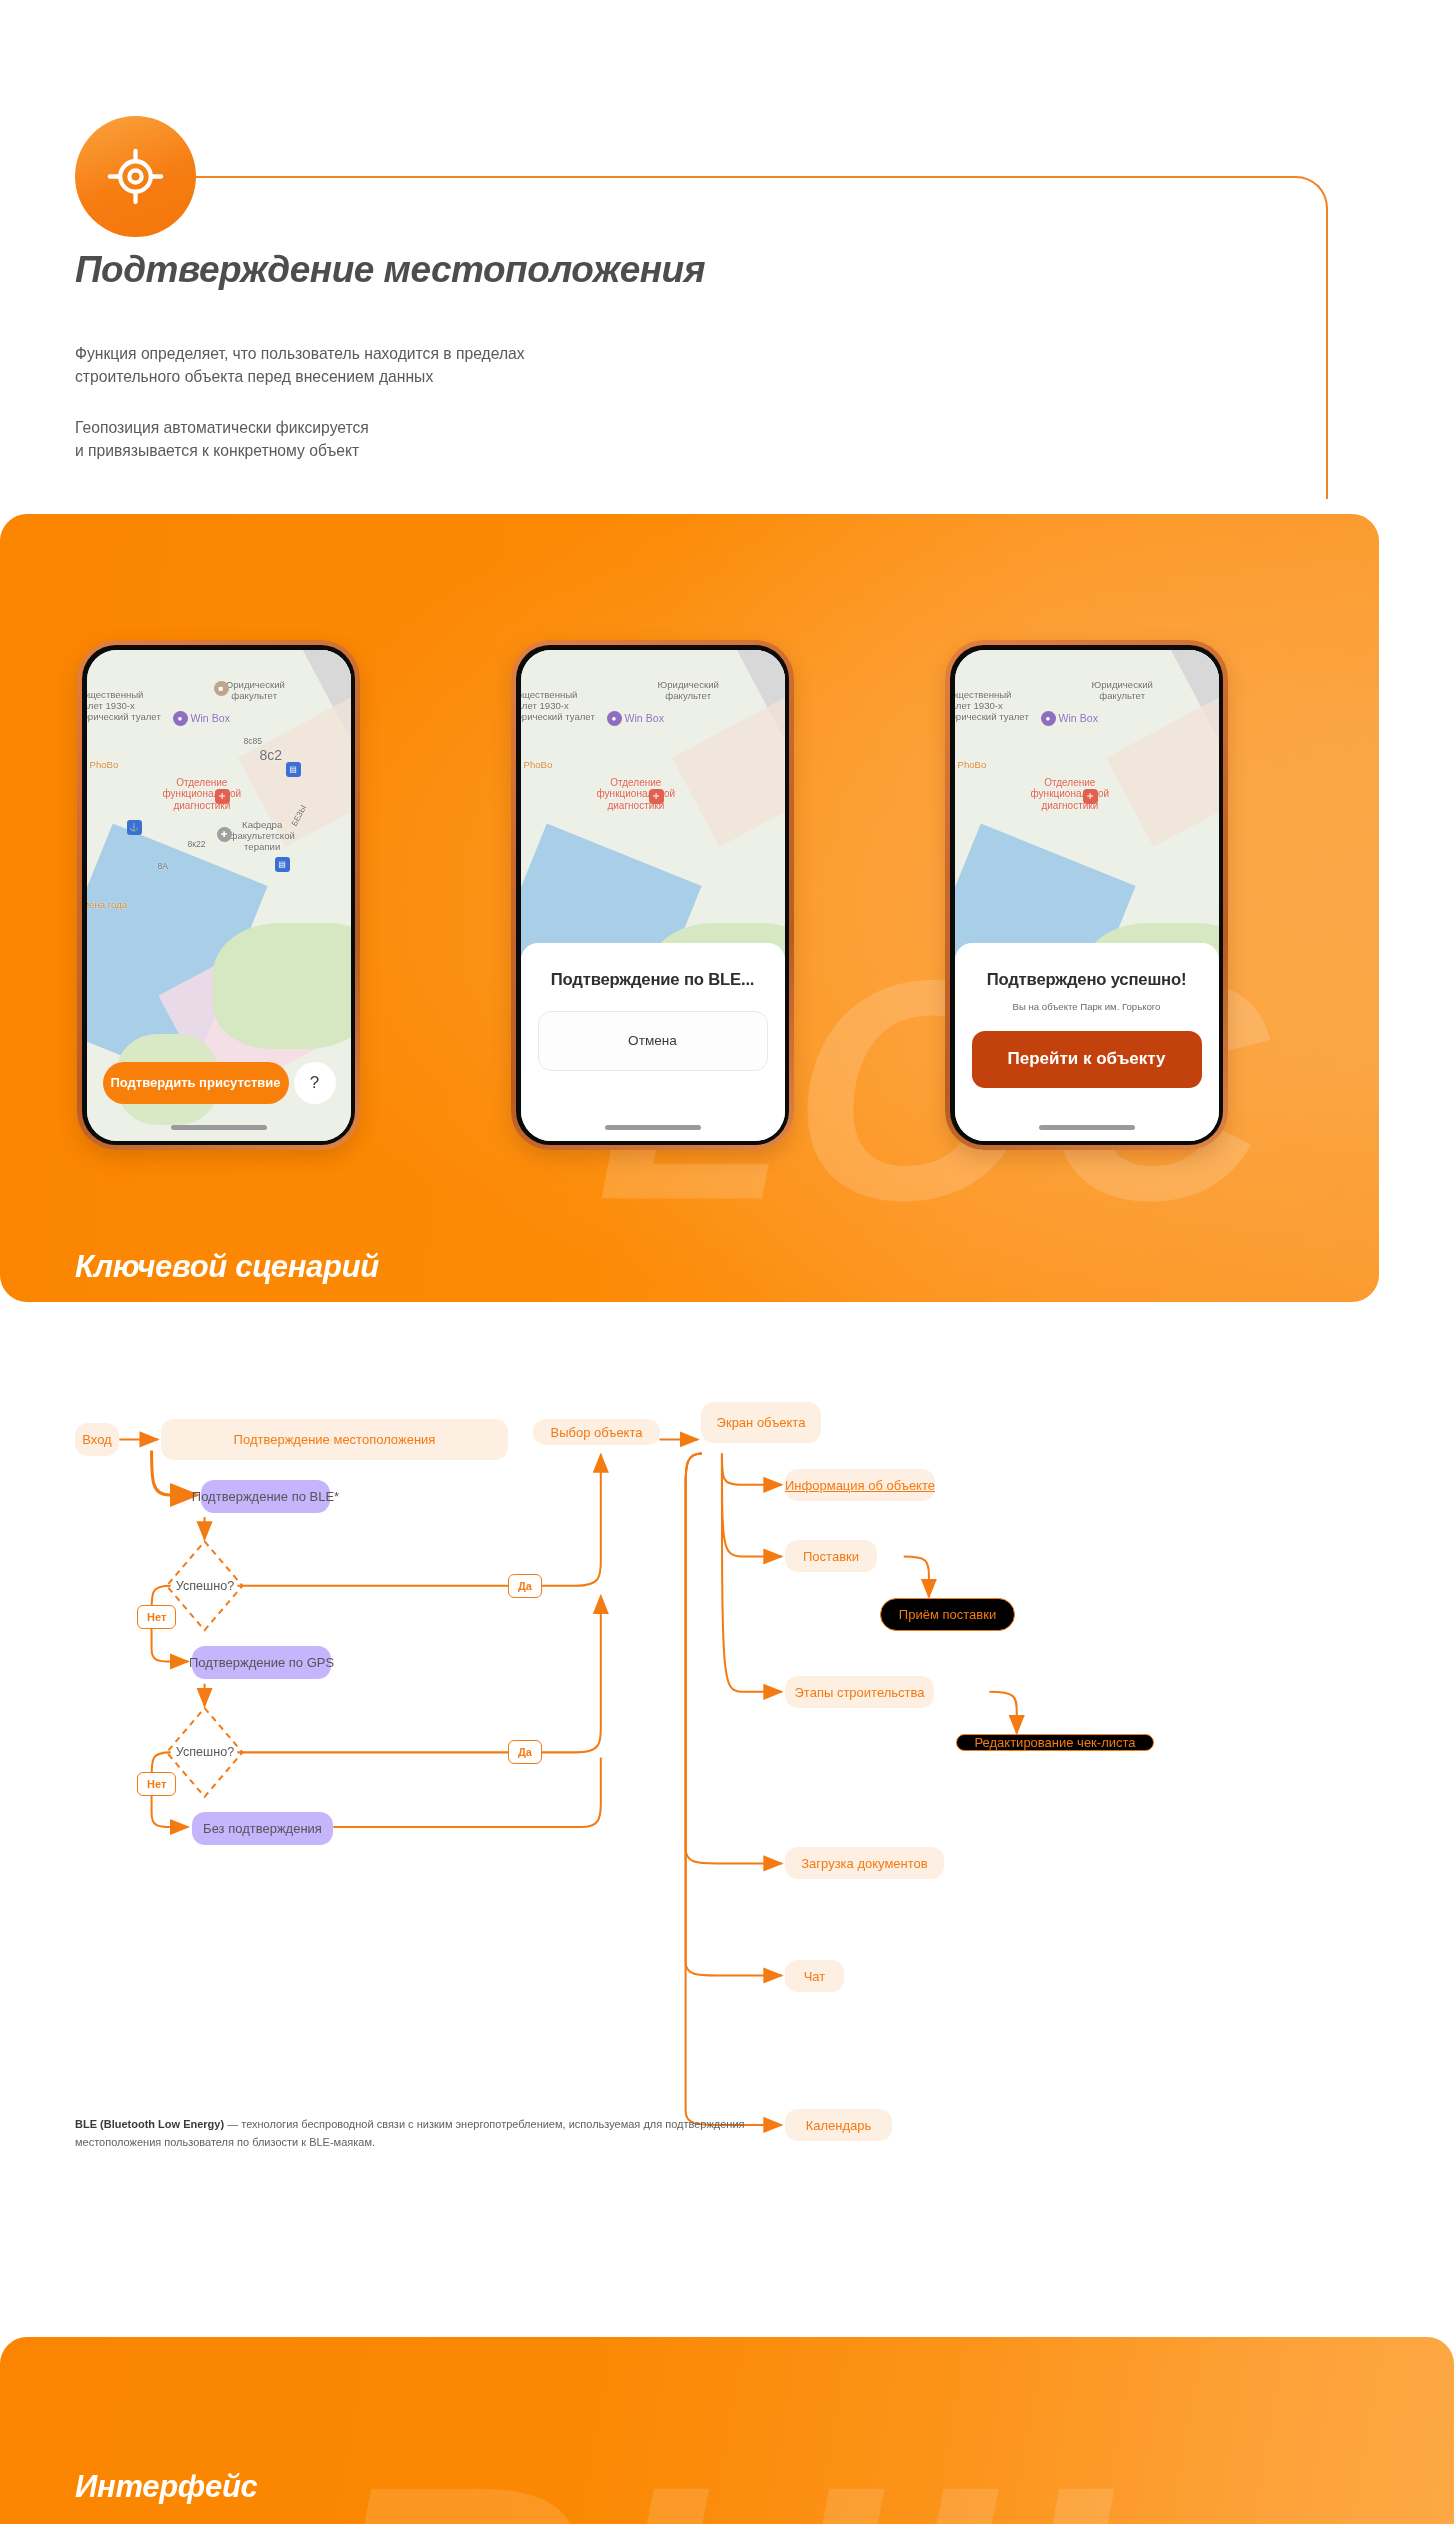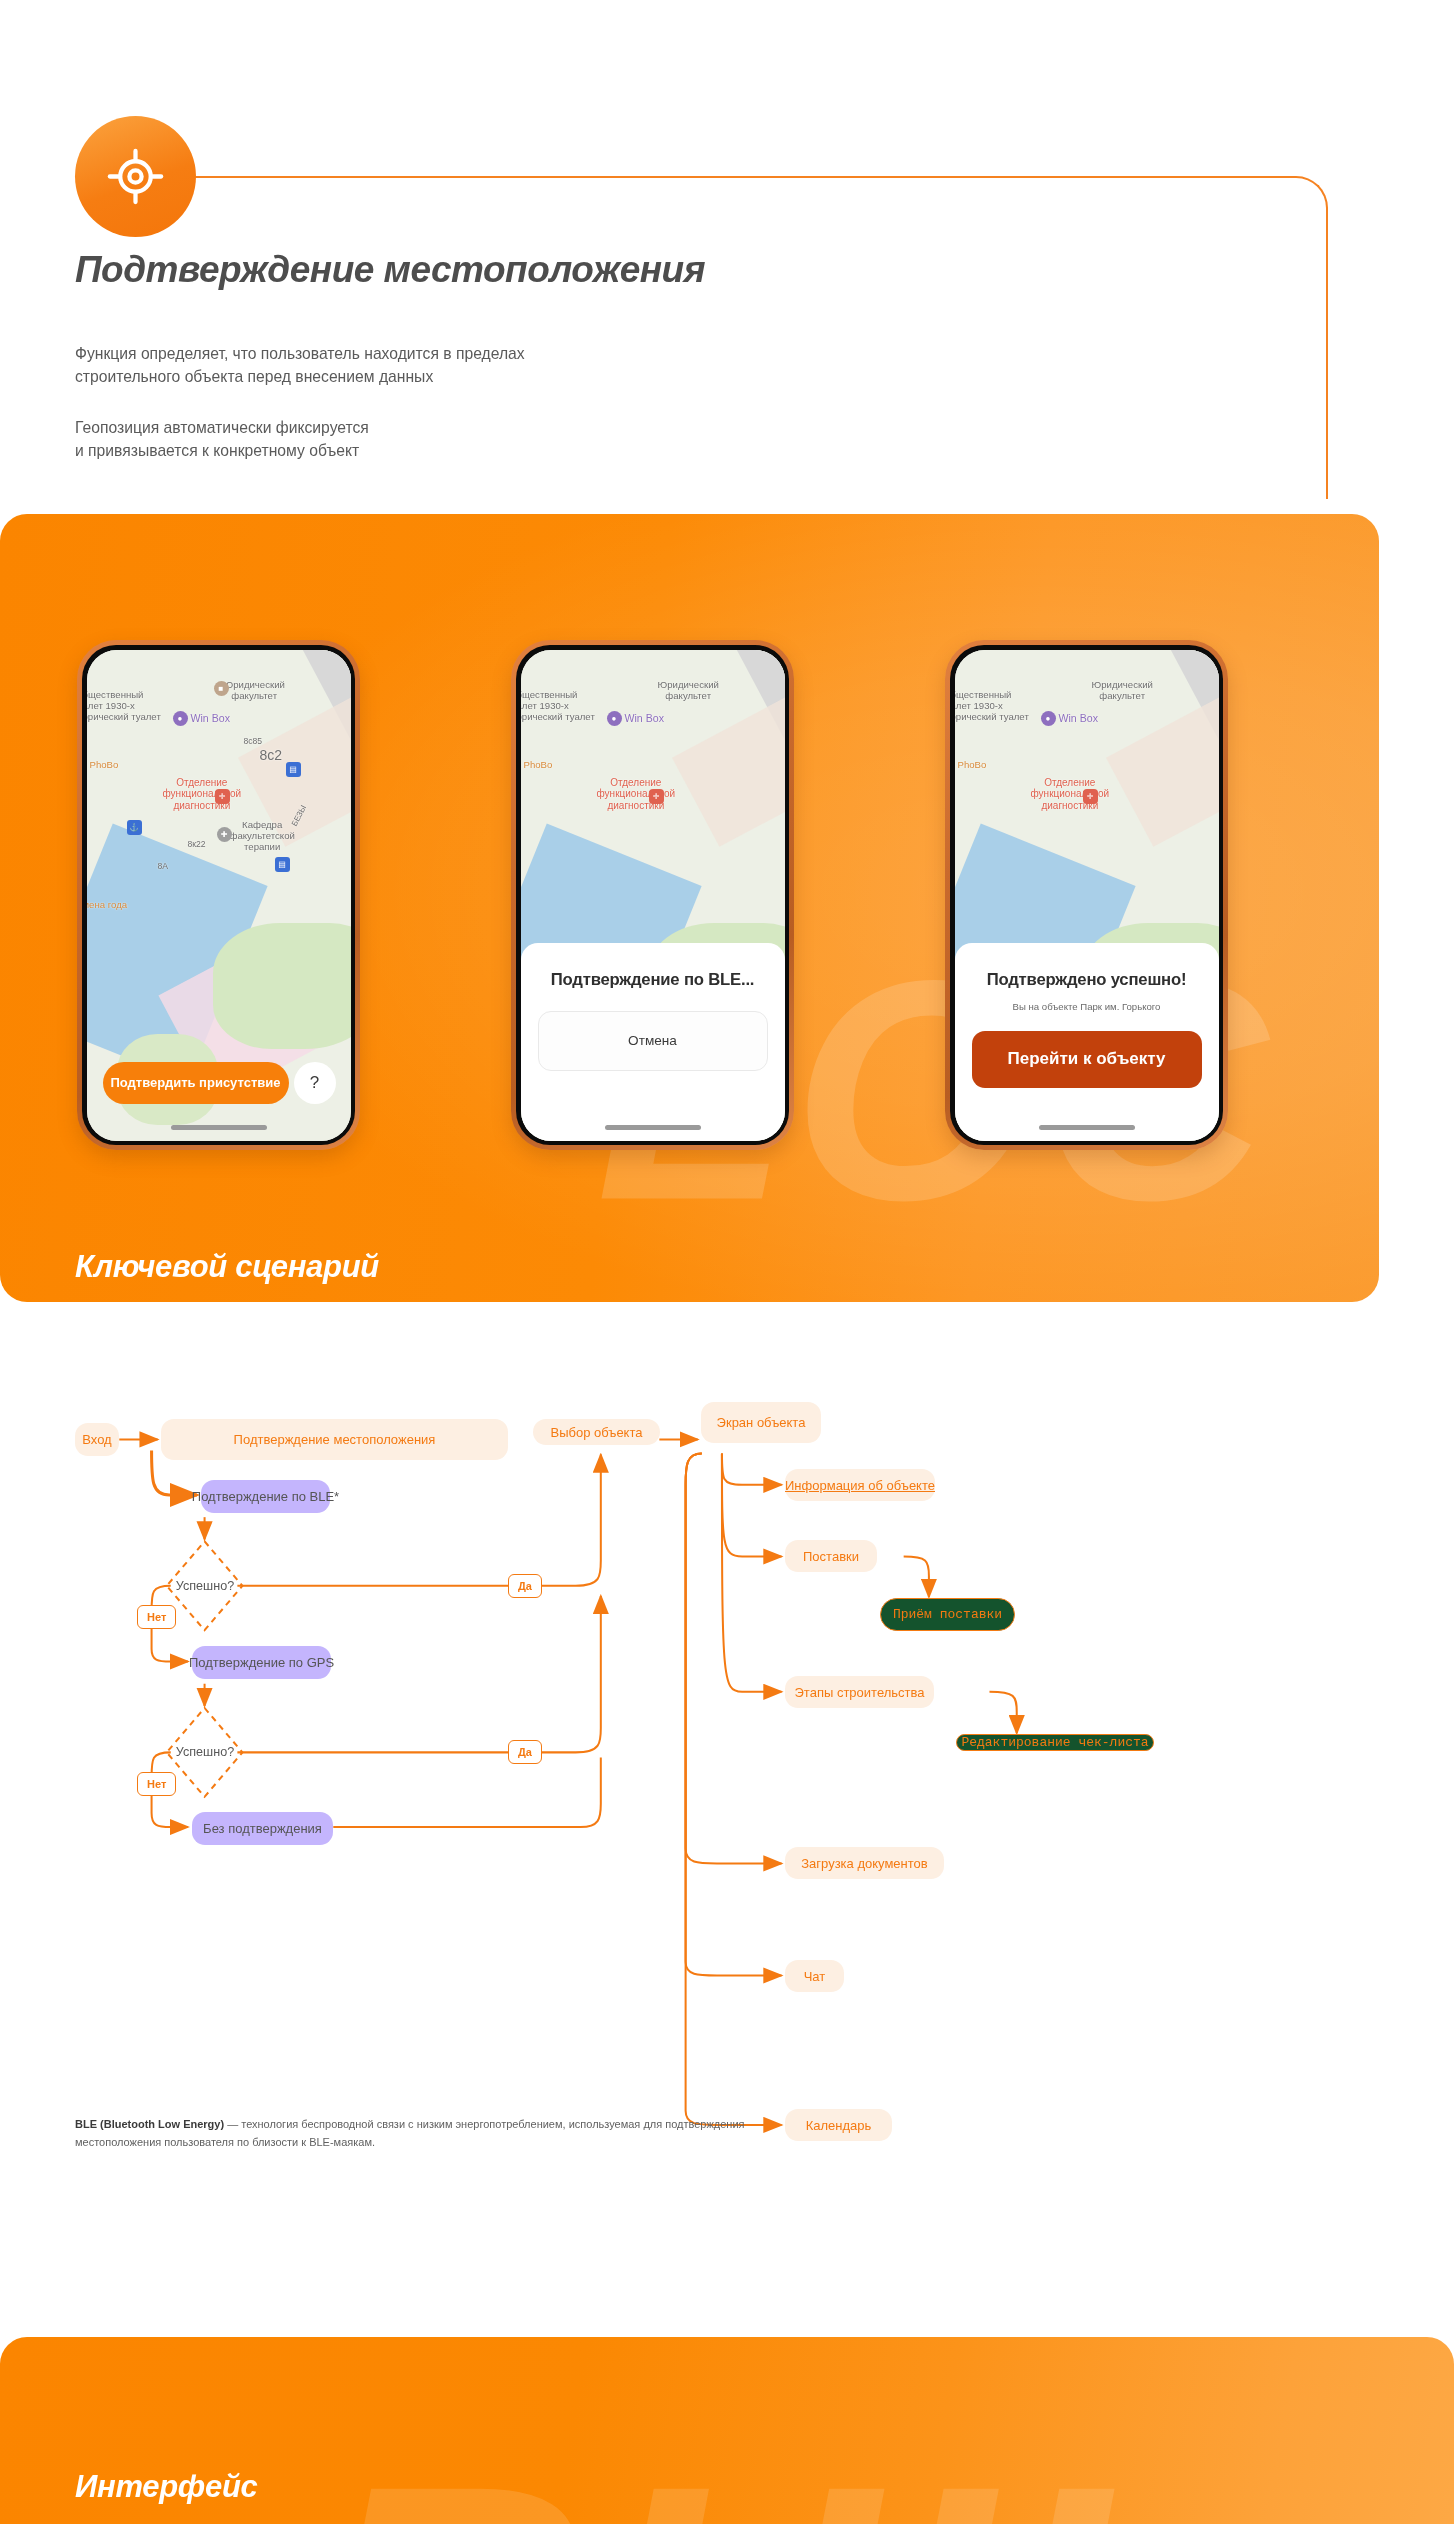--- a/index.html
+++ b/index.html
@@ -178,21 +178,21 @@
   #flow { position:absolute; left:0; top:1394px; width:1454px; height:848px; }
   #flow svg { position:absolute; left:0; top:0; }
 
   .node {
     position:absolute; display:flex; align-items:center; justify-content:center;
     border-radius:13px; font-size:13px; white-space:nowrap; text-align:center;
     padding: 0 13px;
   }
   .node.peach { background:#FDEFE2; color:#F47A12; }
   .node.grey  { background:#c4b5fd; color:#555; }
-  .node.outline { background:#14532d; color:#F47A12; border:1.5px solid #F47A12; border-radius:17px;font-family:Liberation Mono, monospace; }
+  .node.outline { background:#000000; color:#F47A12; border:1.5px solid #F47A12; border-radius:17px; }
   .badge {
     position:absolute; display:flex;align-items:center;justify-content:center;
     height:24px; padding:0 9px; border-radius:6px;
     border:1.5px solid #F47A12; background:#fff; color:#F47A12;
     font-size:11px; font-weight:700;
   }
   .diamond-label {
     position:absolute; display:flex;align-items:center;justify-content:center;
     font-size:12.6px; color:#585858;
   }

